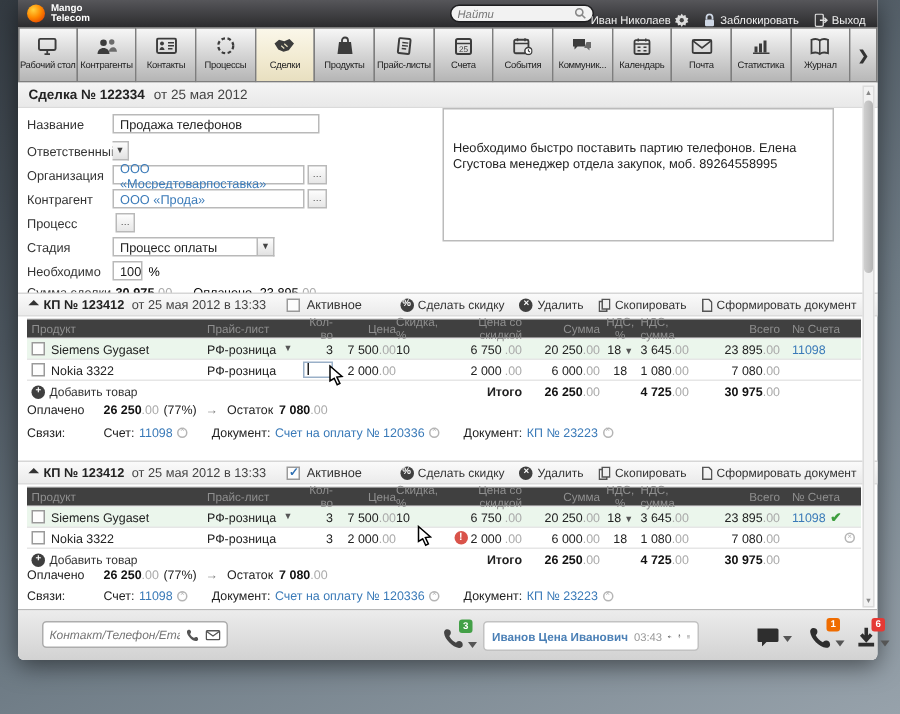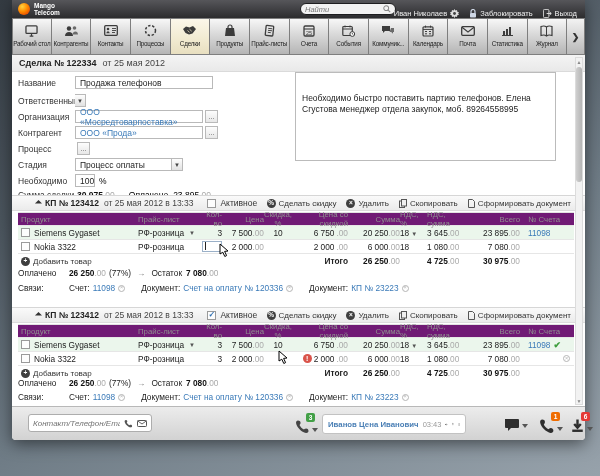--- a/index.html
+++ b/index.html
@@ -72,46 +72,46 @@
     justify-content:center; font-size:6px; color:#444; }
   .note-box { position:absolute; left:283px; top:0px; width:261px; height:89px;
     border:1px solid #bbb; background:#fff; font-size:8.5px; color:#222;
     padding:20px 6px; line-height:1.25; }
   .money b { font-weight:bold; color:#111; }
   .cents { color:#aaa; }
 
   
   .secband { position:absolute; left:0; right:0; height:16px;
     background:linear-gradient(#fafafa,#ebebeb); border-top:1px solid #d6d6d6;
-    border-bottom:1px solid #dcdcdc; display:flex; align-items:center; font-size:8.5px;padding-left:16px; }
+    border-bottom:1px solid #dcdcdc; display:flex; align-items:center; font-size:8.5px; }
   .tri { width:0; height:0; border-left:5px solid transparent; border-top:5px solid #333;
     transform:rotate(-45deg); margin:0 4px 0 8px; }
   .kp-title { font-weight:bold; color:#222; }
   .kp-date { color:#444; margin-left:5px; }
   .chk { width:9px; height:9px; border:1px solid #9a9a9a; background:#fdfdfd;
     display:inline-flex; align-items:center; justify-content:center;
     font-size:8px; color:#2e6fb2; font-weight:bold; line-height:1; }
   .active-chk { margin-left:14px; display:flex; align-items:center; gap:4px; color:#333; }
   .band-actions { position:absolute; right:14px; display:flex; align-items:center; gap:10px; }
   .mini-ic { width:9px; height:9px; border-radius:50%; background:#3f3f3f; color:#fff;
     font-size:6.5px; display:inline-flex; align-items:center; justify-content:center;
     font-weight:bold; line-height:1; }
 
   .tbl { position:absolute; left:6px; width:556px; font-size:8.3px; color:#222; }
   .trow { display:flex; align-items:center; height:14px; border-bottom:1px solid #e6e6e6; }
-  .thead { color:#8f8f8f; font-size:7.8px; background:#701a75; border-top:1px solid #e2e2e2; }
+  .thead { color:#8f8f8f; font-size:7.8px; background:#404040; border-top:1px solid #e2e2e2; }
   .green { background:#ebf6ec; }
   .t-product { width:120px; padding-left:3px; display:flex; align-items:center; gap:4px; }
   .t-pricelist { width:62px; display:flex; align-items:center; gap:3px; }
   .t-qty { width:22px; text-align:right; }
   .t-price { width:42px; text-align:right; }
-  .t-disc { width:28px; text-align:center; }
+  .t-disc { width:28px; text-align:left; }
   .t-dprice { width:56px; text-align:right; display:flex; justify-content:flex-end; align-items:center; gap:2px; }
   .t-sum { width:52px; text-align:right; }
-  .t-vat { width:27px; text-align:left; }
+  .t-vat { width:27px; text-align:center; }
   .t-vatsum { width:40px; }
   .t-total { width:53px; text-align:right; }
   .t-invoice { width:50px; padding-left:8px; display:flex; align-items:center; gap:3px; }
   .blue { color:#3a7ab8; }
   .dd-mini { font-size:6px; color:#555; margin-left:2px; }
   .qty-input { width:20px; height:11px; border:1px solid #9ab0c8; background:#fff;
     display:inline-flex; align-items:center; padding-left:2px; }
   .caret { width:1px; height:8px; background:#222; }
   .warn { width:9px; height:9px; border-radius:50%; background:#d9534a; color:#fff;
     font-size:7px; font-weight:bold; display:inline-flex; align-items:center;

